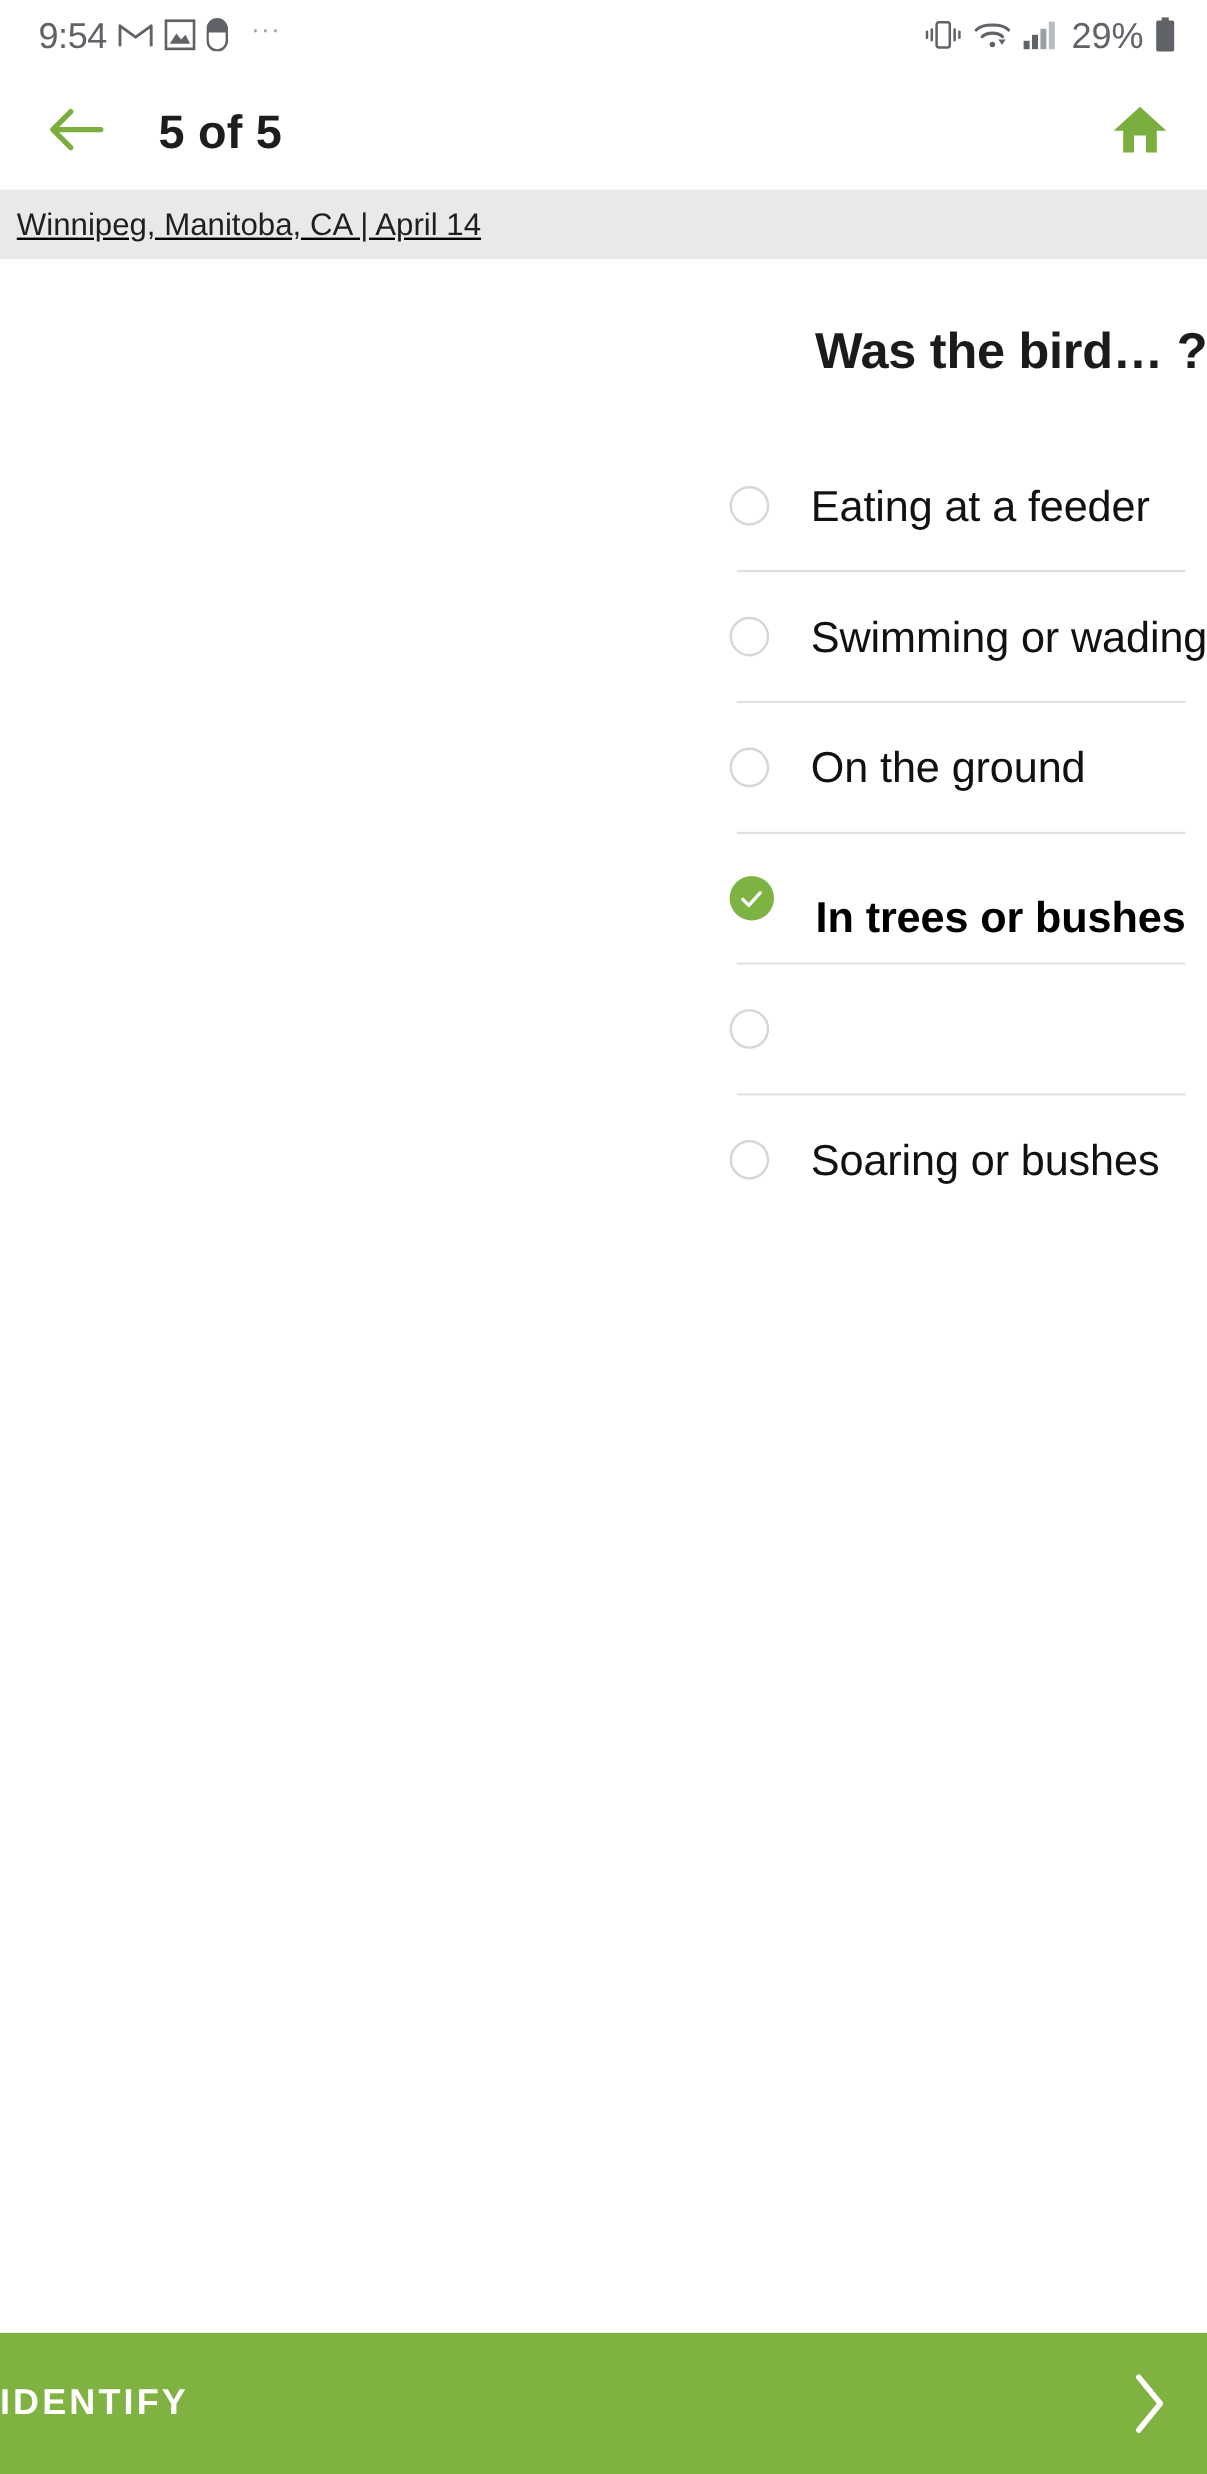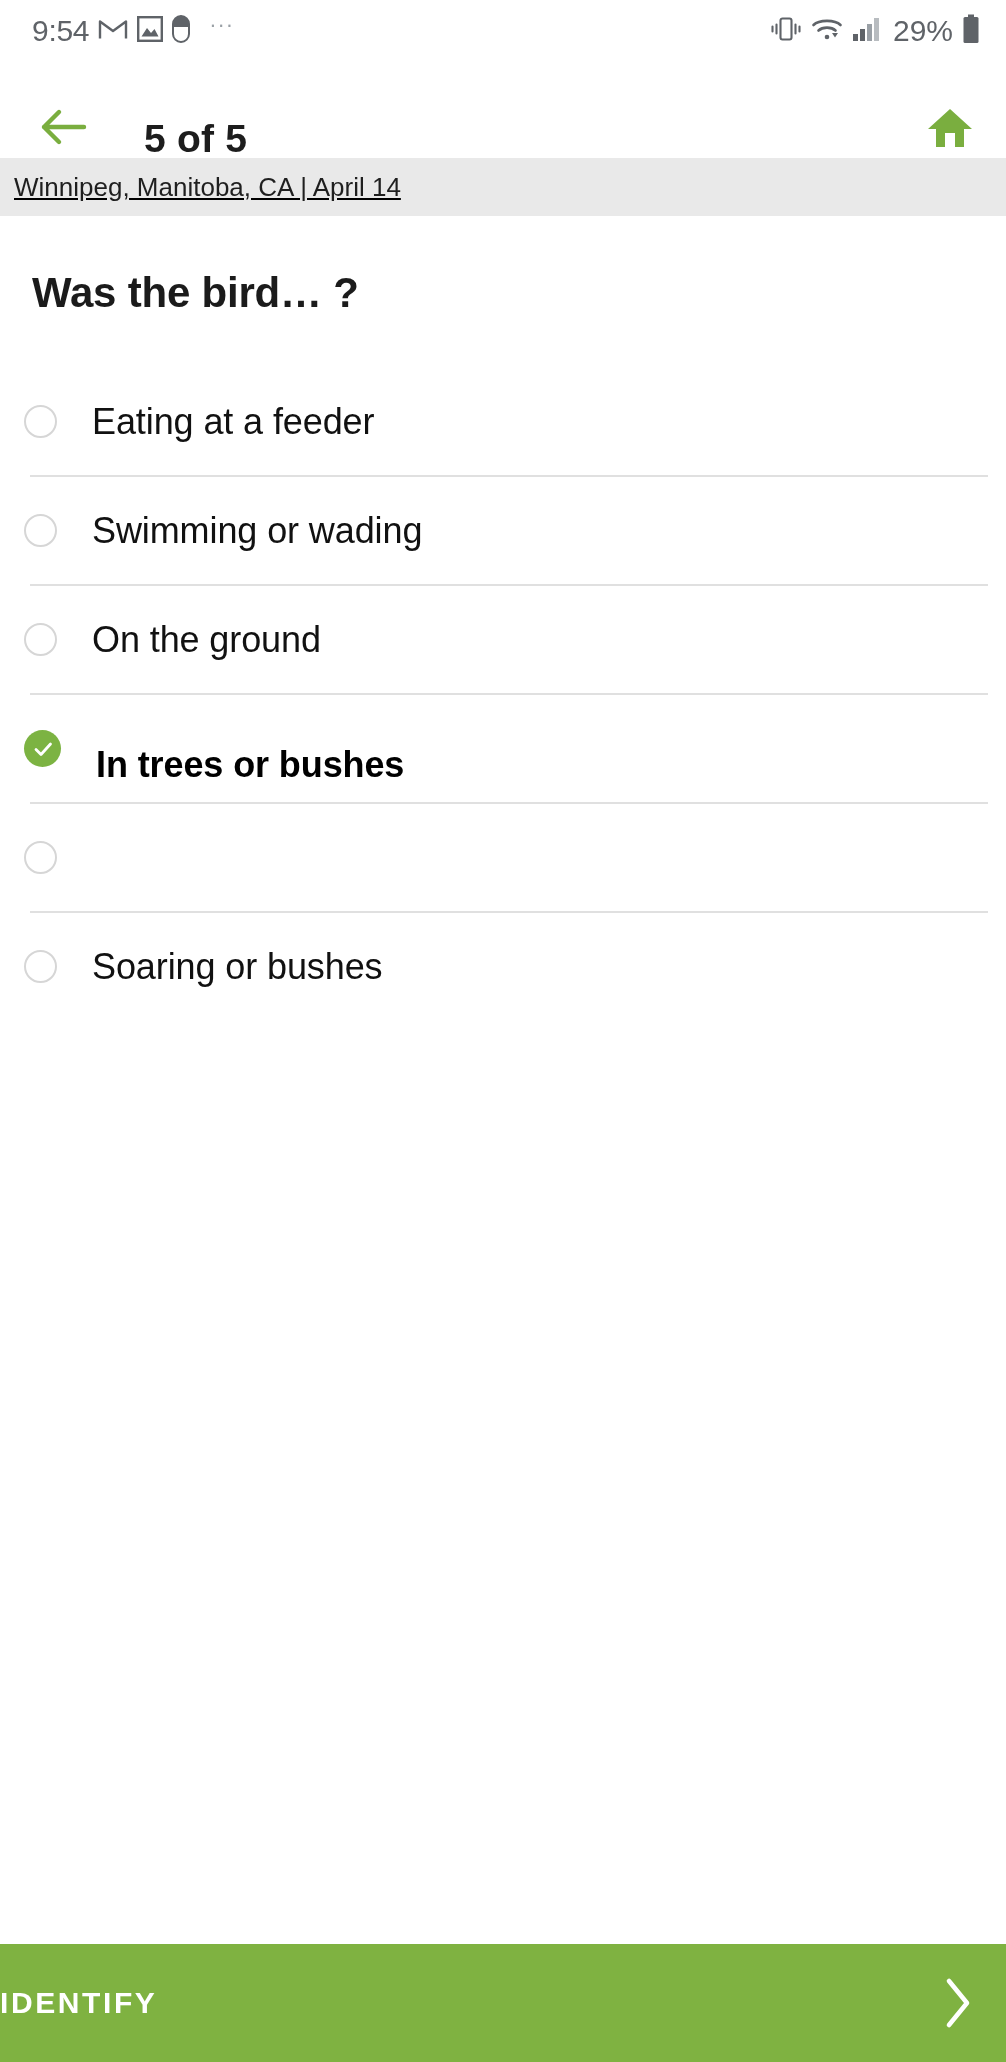--- a/index.html
+++ b/index.html
@@ -61,24 +61,23 @@
     margin-left: 10px;
     line-height: 1;
     transform: translateY(-6px);
   }
 
   
   .app-bar {
     height: 96px;
     flex: 0 0 96px;
     display: flex;
-    align-items: flex-end;
+    align-items: center;
     padding: 0 28px 0 34px;
     background: #ffffff;
-    gap: 12px;
   }
   .back-button {
     width: 58px;
     height: 58px;
     display: flex;
     align-items: center;
     justify-content: center;
     flex: 0 0 auto;
   }
   .app-title {
@@ -115,20 +114,21 @@
     line-height: 1;
   }
 
   
   .content {
     flex: 1 1 auto;
     background: #ffffff;
     display: flex;
     flex-direction: column;
     min-height: 0;
+    align-items: flex-end;
   }
 
   .question-title {
     font-size: 42px;
     font-weight: bold;
     color: #1b1b1b;
     padding: 54px 0 0 32px;
     letter-spacing: -0.2px;
     line-height: 1.1;
   }

